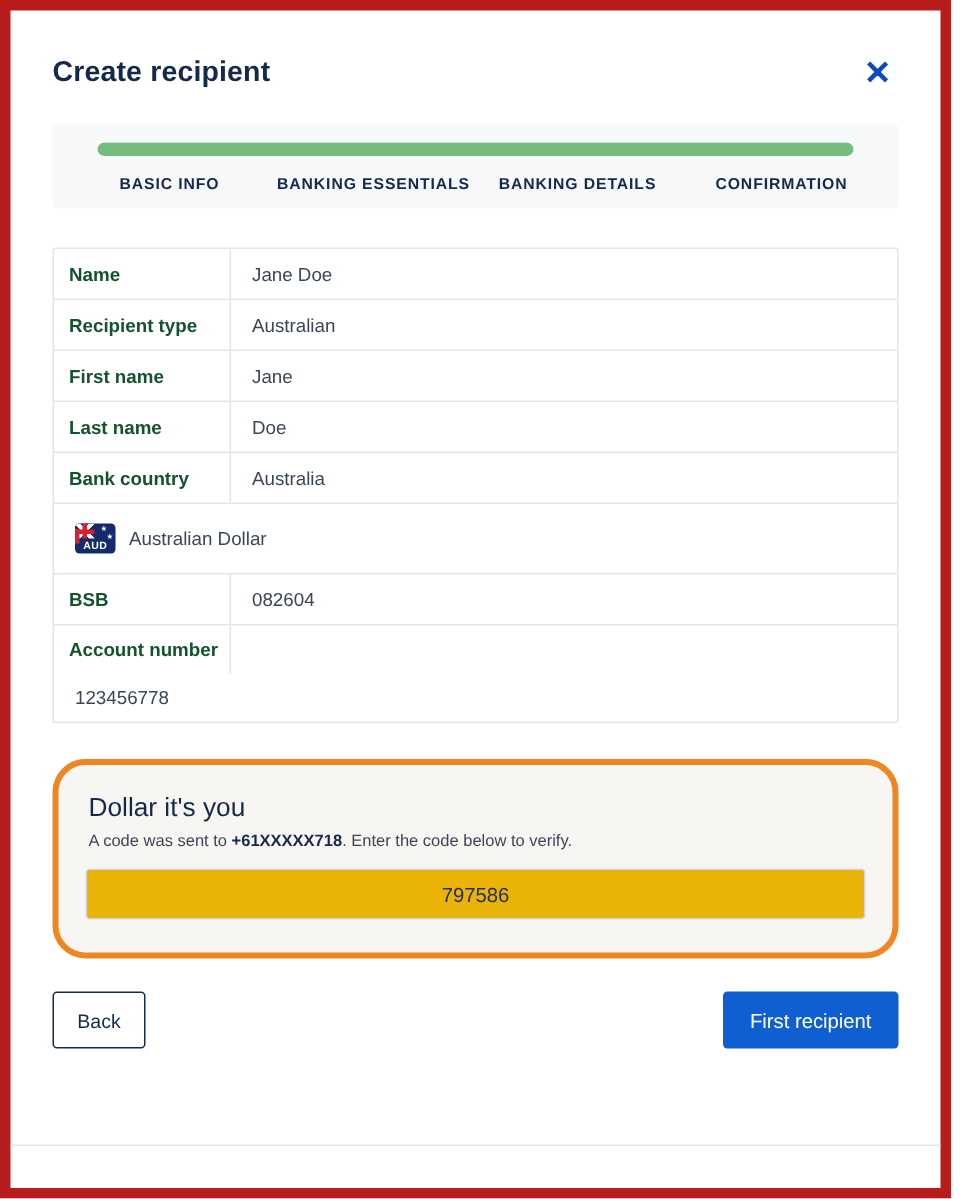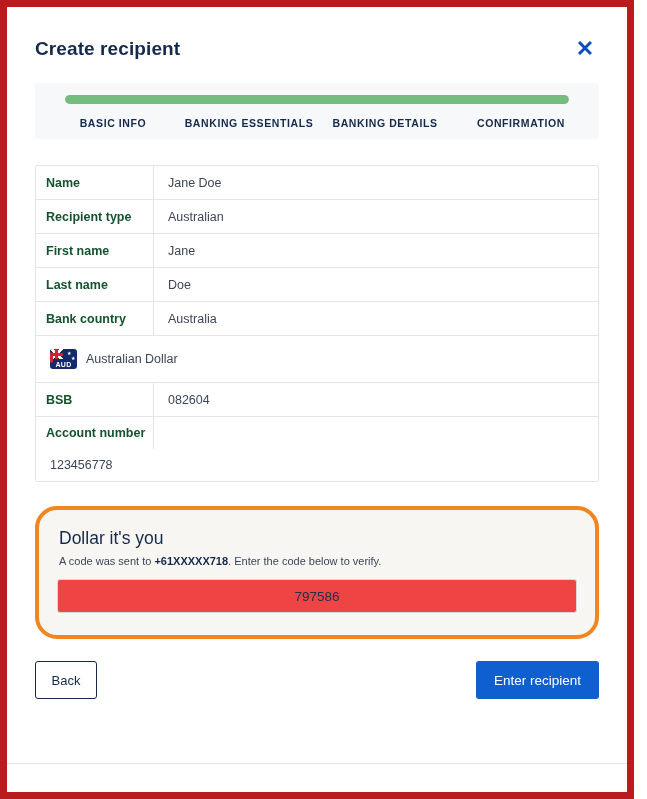--- a/index.html
+++ b/index.html
@@ -225,21 +225,21 @@
   }
   .verify-sub b {
     color: #14294b;
   }
   .code-input {
     width: 100%;
     box-sizing: border-box;
     height: 34px;
     border: 1px solid #d4d8de;
     border-radius: 3px;
-    background: #ef4444;
+    background: #eab308;
     text-align: center;
     font-size: 13.5px;
     color: #22304a;
     font-family: "Liberation Sans", sans-serif;
   }
   
   .footer {
     display: flex;
     align-items: center;
     justify-content: space-between;
@@ -361,18 +361,18 @@
         <div class="verify-title">Dollar it's you</div>
         <div class="verify-sub">
           <span>A code was sent to </span><b>+61XXXXX718</b><span>. Enter the code below to verify.</span>
         </div>
         <input class="code-input" type="text" id="code-input" placeholder="Enter code" value="797586" style="">
       </div>
     </div>
 
     <div class="footer">
       <button class="btn-back">Back</button>
-      <button class="btn-save">Enter recipient</button>
+      <button class="btn-save">First recipient</button>
     </div>
 
   </div>
   <div class="bottom-rule"></div>
 </div>
 
 </body></html>

